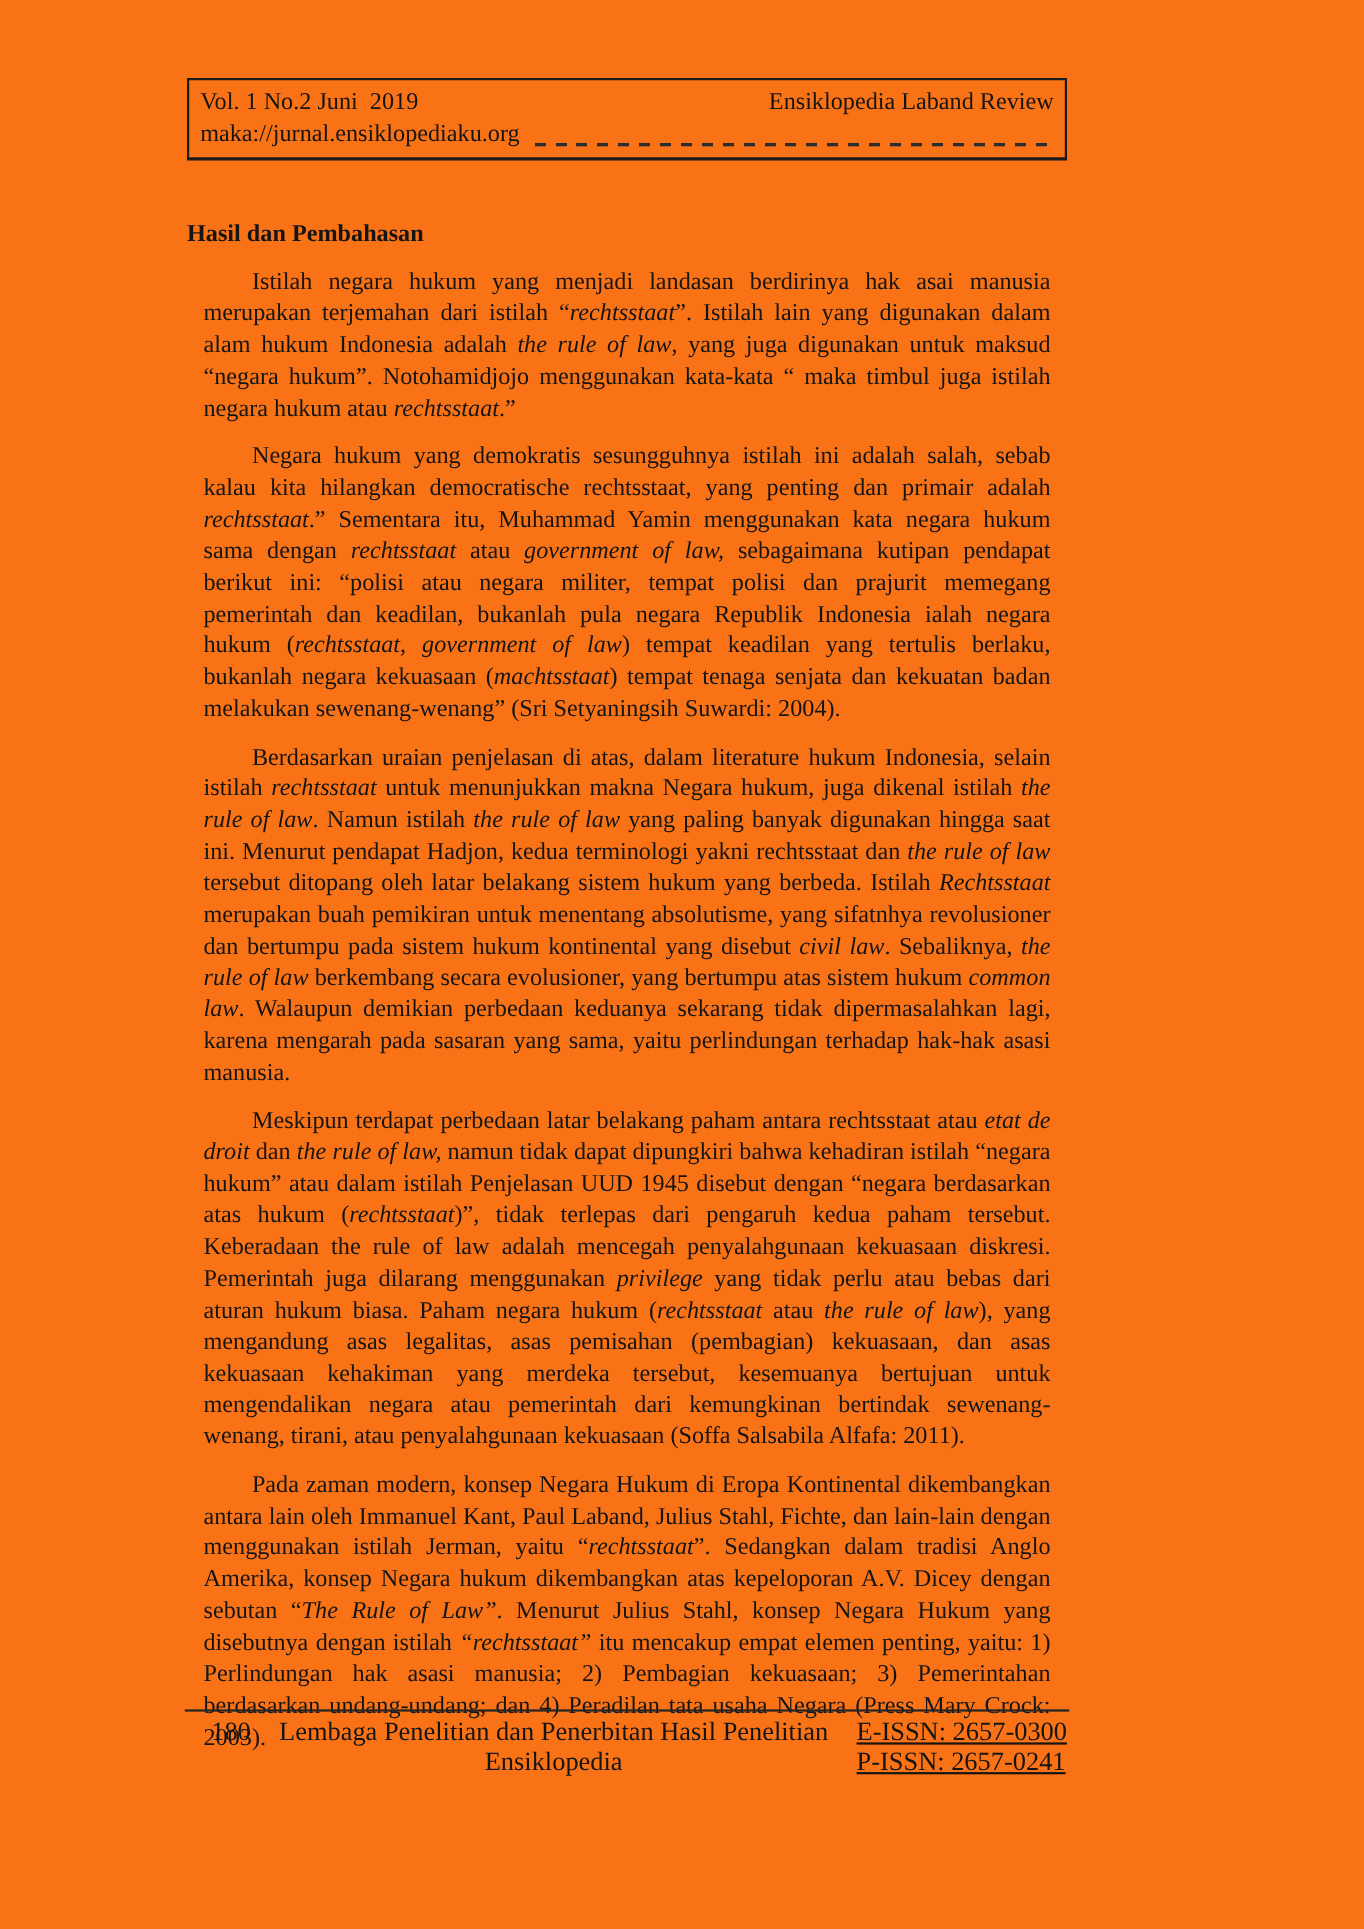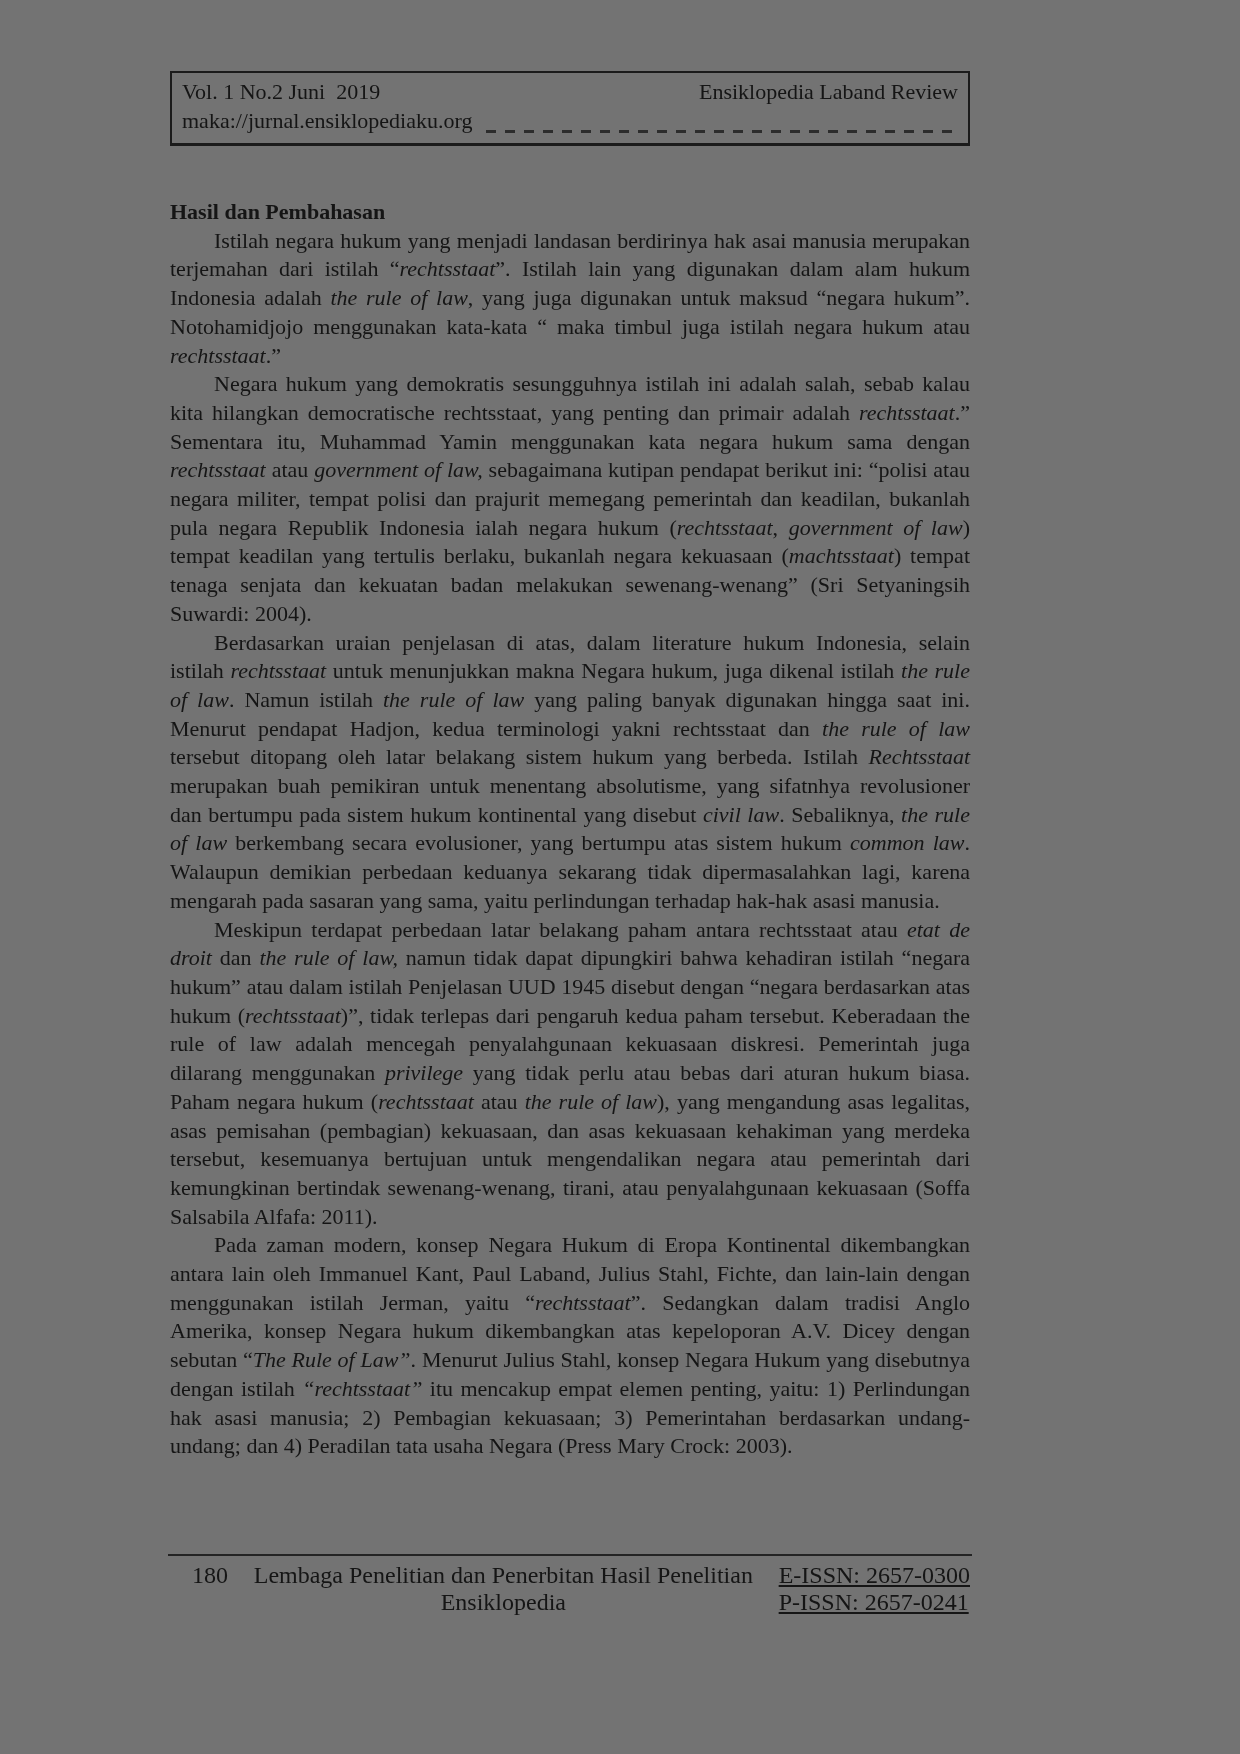--- a/index.html
+++ b/index.html
@@ -1,20 +1,20 @@
 <!DOCTYPE html>
 <html><head>
 <meta charset="utf-8">
 <style>
   html,body { margin:0; padding:0; background:#ffffff; }
   .page {
     position: relative;
     width: 1240px;
     height: 1754px;
-    background: #737373;
+    background: #f97316;
     font-family: "Liberation Serif", "DejaVu Serif", serif;
     color: #151515;
     overflow: hidden;
   }
   .header-box {
     position: absolute;
     left: 170px; top: 71px;
     width: 800px;
     box-sizing: border-box;
     border: 2px solid #1b1b1b;
@@ -47,21 +47,21 @@
     line-height: 28.7px;
     text-align: justify;
   }
   .section-title {
     font-weight: bold;
     margin: 0;
     font-size: 22px;
     text-align: left;
   }
   .para {
-    margin: 0;
+    margin: 15px;
     text-indent: 44px;
   }
   .footer-rule {
     position: absolute;
     left: 168px; top: 1554px;
     width: 804px;
     border-top: 2px solid #242424;
   }
   .footer-row {
     position: absolute;

